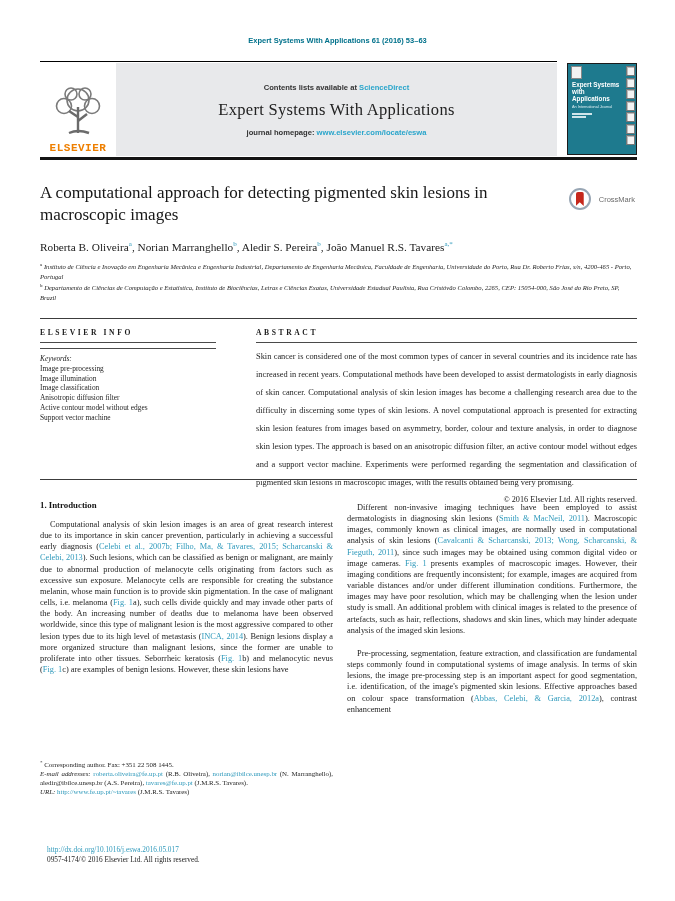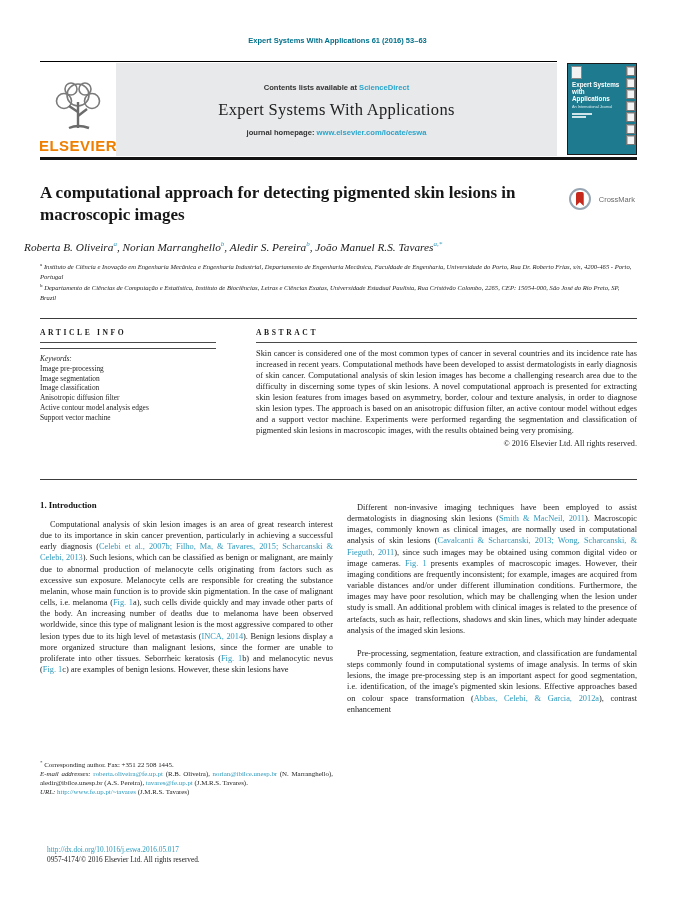--- a/index.html
+++ b/index.html
@@ -16,21 +16,21 @@
   body{font-family:"Liberation Serif", serif; color:var(--ink);}
   .page{position:relative;width:675px;height:901px;background:#fff;overflow:hidden;margin:0 auto;}
 
   .cite-line{position:absolute;top:36px;left:0;right:0;text-align:center;
     font-family:"Liberation Sans",sans-serif;font-size:7.5px;font-weight:bold;color:var(--header-teal);}
 
   .masthead{position:absolute;top:63px;left:40px;right:38px;height:93px;display:flex;}
   .thin-rule{position:absolute;top:-2px;left:0;right:80px;height:1px;background:#000;}
   .logo-col{width:76px;display:flex;flex-direction:column;align-items:center;justify-content:flex-end;padding-bottom:2px;background:#fff;}
   .logo-col svg{display:block;}
-  .elsevier-word{font-family:Liberation Sans, sans-serif;font-size:15px;font-weight:bold;color:var(--elsevier-orange);letter-spacing:0.5px;margin-top:1px;}
+  .elsevier-word{font-family:Liberation Mono, monospace;font-size:11px;font-weight:bold;color:var(--elsevier-orange);letter-spacing:0.5px;margin-top:1px;}
   .gray-box{flex:1;background:#e8e9eb;display:flex;flex-direction:column;align-items:center;justify-content:center;gap:8px;padding:6px 4px;}
   .contents-line,.homepage-line{font-family:"Liberation Sans",sans-serif;font-size:7.6px;font-weight:bold;color:#333;}
   .journal-title{font-family:"Liberation Serif",serif;font-size:16.5px;color:#222;letter-spacing:0.3px;}
   .lnk{color:var(--link-teal);}
   .gray-box .lnk{color:var(--bright-link);}
   .it{font-style:italic;}
 
   .cover{width:70px;margin-left:10px;height:92px;background:var(--cover-teal);border:1px solid #1b1b1b;position:relative;padding:3px 14px 3px 4px;}
   .cover-minilogo{position:absolute;top:2px;left:3px;width:11px;height:13px;background:#f2f2f2;border:0.5px solid #888;}
   .cover-icons{position:absolute;top:2px;right:1px;bottom:2px;width:10px;display:flex;flex-direction:column;gap:1.5px;align-items:center;}
@@ -43,35 +43,35 @@
 
   .thick-bar{position:absolute;top:157px;left:40px;right:38px;height:3px;background:#141414;}
 
   .article-title{position:absolute;top:182px;left:40px;width:505px;font-size:17px;line-height:22px;color:#161616;}
   .crossmark{position:absolute;top:188px;right:40px;display:flex;align-items:center;gap:8px;}
   .cm-circle{width:22px;height:22px;border-radius:50%;background:#fff;border:2.5px solid #98a6b4;display:flex;align-items:flex-start;justify-content:center;overflow:hidden;}
   .cm-ribbon{margin-top:2px;width:8px;height:14px;background:var(--crossmark-red);border-radius:2px 2px 0 0;
     clip-path:polygon(0 0,100% 0,100% 100%,50% 74%,0 100%);}
   .cm-label{font-family:"Liberation Sans",sans-serif;font-size:7.5px;color:#6b6b6b;}
 
-  .authors{position:absolute;top:240px;left:24px;right:38px;font-size:11.3px;color:#202020;font-style:italic;}
+  .authors{position:absolute;top:240px;left:40px;right:38px;font-size:11.3px;color:#202020;}
   .authors sup{font-size:7px;}
   .affils{position:absolute;top:260px;left:40px;right:38px;font-size:6.6px;line-height:9.4px;font-style:italic;color:#242424;}
   .affils p sup{font-size:5px;font-style:normal;}
   .rule-a{position:absolute;top:318px;left:40px;right:38px;height:1px;background:#3c3c3c;}
   .rule-b{position:absolute;top:479px;left:40px;right:38px;height:1px;background:#3c3c3c;}
 
   .info-abs{position:absolute;top:328px;left:40px;right:38px;display:flex;gap:20px;}
   .infocol{width:176px;flex:none;}
   .abscol{flex:1;margin-left:20px;}
   .sec-head{font-size:7.6px;font-weight:bold;letter-spacing:0.34em;color:#1b1b1b;padding-bottom:5px;border-bottom:1px solid #4a4a4a;margin-bottom:5px;}
   .history,.keywords{font-size:7.4px;line-height:9.8px;color:#1f1f1f;}
   .history .label,.keywords .label{font-style:italic;}
   .info-divider{height:1px;background:#4a4a4a;margin:5px 0 5px 0;}
-  .abstract-text{font-size:8.4px;line-height:11px;text-align:justify;color:#1d1d1d;}
+  .abstract-text{font-size:8.4px;line-height:18px;text-align:justify;color:#1d1d1d;}
   .copyright{margin-top:3px;font-size:8.2px;text-align:right;color:#1d1d1d;}
 
   .intro-head{position:absolute;top:500px;left:40px;font-size:8.8px;font-weight:bold;color:#141414;text-align:right;}
   .bodycol{font-size:8.35px;line-height:11.15px;text-align:justify;color:#1d1d1d;}
   .col-left{position:absolute;top:519px;left:40px;width:293px;}
   .col-right{position:absolute;top:502px;left:347px;width:290px;}
   .bodycol p.ind{text-indent:10px;}
   .bodycol p+p{margin-top:12px;}
 
   .footnote{position:absolute;top:758px;left:40px;width:293px;font-size:6.9px;line-height:9px;color:#242424;text-align:justify;}
@@ -132,50 +132,50 @@
       <div class="cover-sub">An International Journal</div>
       <div class="cover-lines">
           <i></i>
           <i></i>
         </div>
     </div>
   </div>
 
   <div class="thick-bar"></div>
 
-  <h1 class="article-title" style="font-weight:bold;">A computational approach for detecting pigmented skin lesions in macroscopic images</h1>
+  <h1 class="article-title" style="font-weight:normal;">A computational approach for detecting pigmented skin lesions in macroscopic images</h1>
 
   <div class="crossmark">
     <div class="cm-circle">
         <div class="cm-ribbon"></div>
       </div>
     <div class="cm-label">CrossMark</div>
   </div>
 
   <div class="authors"><span>Roberta B. Oliveira</span><sup class="lnk">a</sup><span>, Norian Marranghello</span><sup class="lnk">b</sup><span>, Aledir S. Pereira</span><sup class="lnk">b</sup><span>, João Manuel R.S. Tavares</span><sup class="lnk">a,*</sup></div>
 
   <div class="affils">
     <p><sup>a</sup><span> Instituto de Ciência e Inovação em Engenharia Mecânica e Engenharia Industrial, Departamento de Engenharia Mecânica, Faculdade de Engenharia, Universidade do Porto, Rua Dr. Roberto Frias, s/n, 4200-465 - Porto, Portugal</span></p>
     <p><sup>b</sup><span> Departamento de Ciências de Computação e Estatística, Instituto de Biociências, Letras e Ciências Exatas, Universidade Estadual Paulista, Rua Cristóvão Colombo, 2265, CEP: 15054-000, São José do Rio Preto, SP, Brazil</span></p>
   </div>
 
   <div class="rule-a"></div>
 
   <div class="info-abs">
     <div class="infocol">
-      <div class="sec-head">ARTICLE INFO</div>
+      <div class="sec-head">ELSEVIER INFO</div>
       <div class="info-divider"></div>
       <div class="keywords">
         <div class="label">Keywords:</div>
         <div>
             <div>Image pre-processing</div>
-            <div>Image segmentation</div>
+            <div>Image illumination</div>
             <div>Image classification</div>
             <div>Anisotropic diffusion filter</div>
-            <div>Active contour model analysis edges</div>
+            <div>Active contour model without edges</div>
             <div>Support vector machine</div>
           </div>
       </div>
     </div>
     <div class="abscol">
       <div class="sec-head">ABSTRACT</div>
       <div class="abstract-text">Skin cancer is considered one of the most common types of cancer in several countries and its incidence rate has increased in recent years. Computational methods have been developed to assist dermatologists in early diagnosis of skin cancer. Computational analysis of skin lesion images has become a challenging research area due to the difficulty in discerning some types of skin lesions. A novel computational approach is presented for extracting skin lesion features from images based on asymmetry, border, colour and texture analysis, in order to diagnose skin lesion types. The approach is based on an anisotropic diffusion filter, an active contour model without edges and a support vector machine. Experiments were performed regarding the segmentation and classification of pigmented skin lesions in macroscopic images, with the results obtained being very promising.</div>
       <div class="copyright">© 2016 Elsevier Ltd. All rights reserved.</div>
     </div>
   </div>

